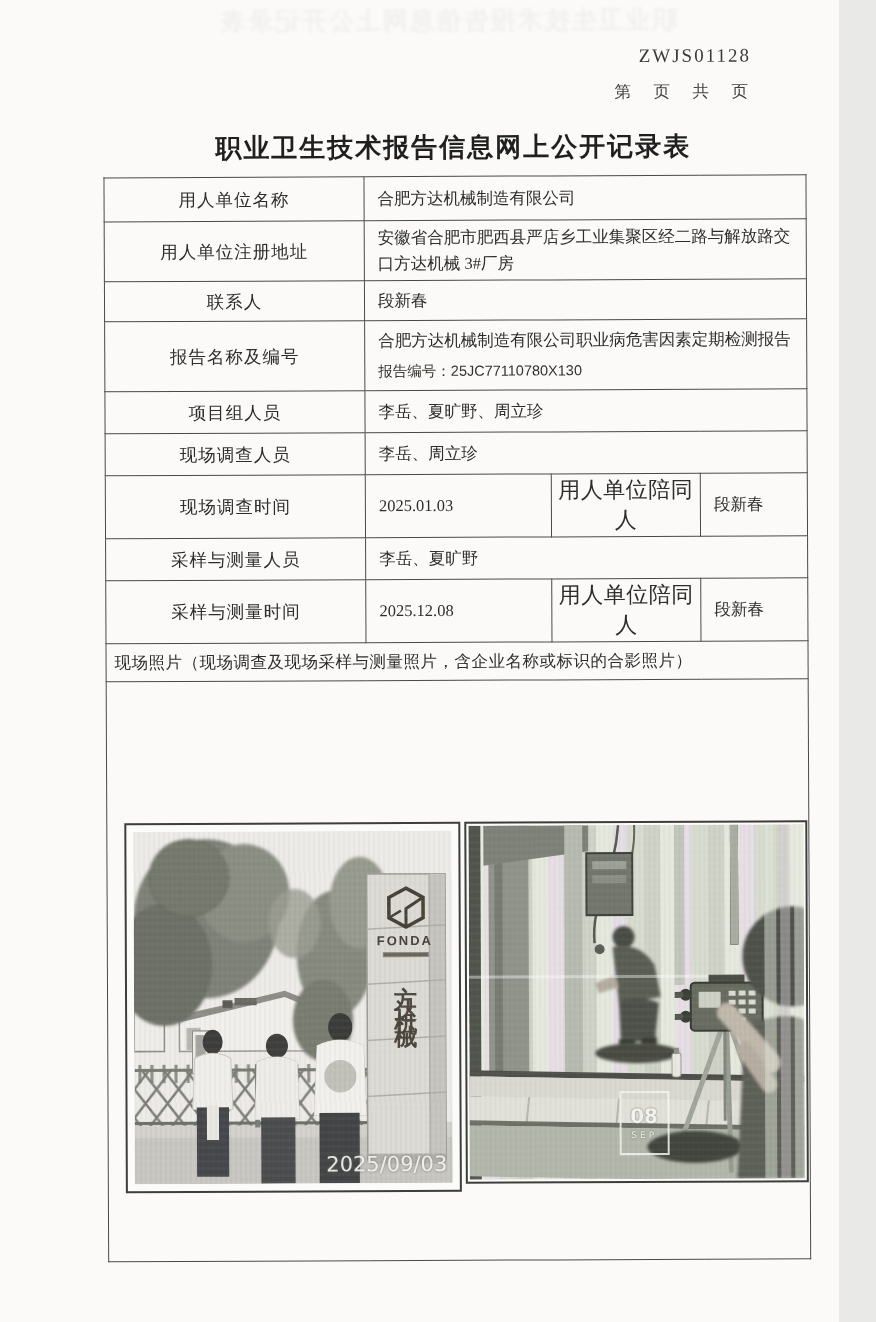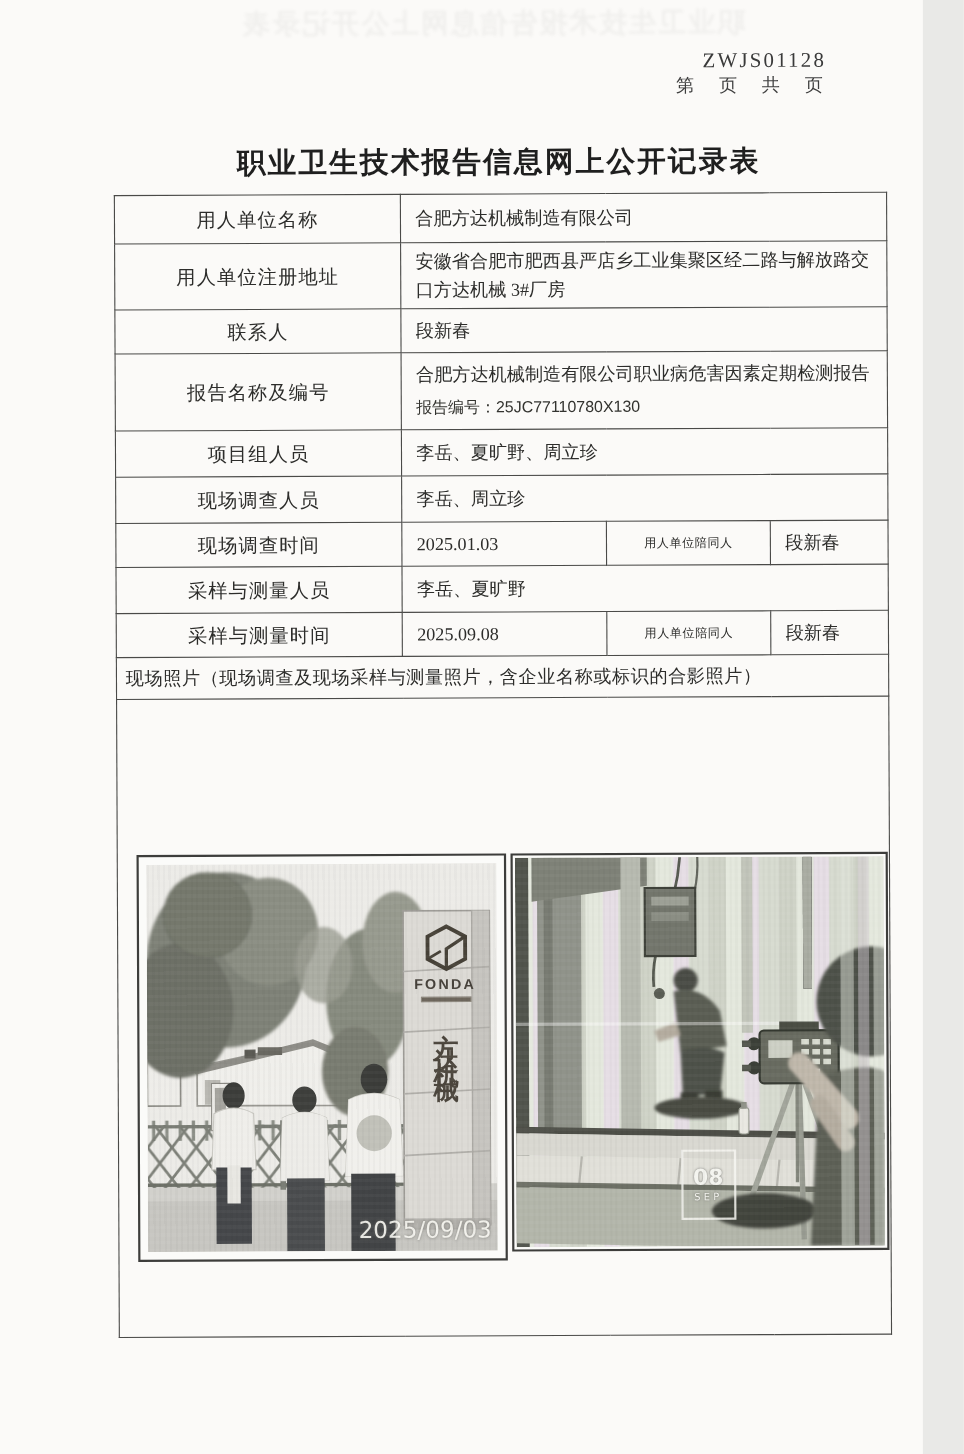--- a/index.html
+++ b/index.html
@@ -7,32 +7,32 @@
          font-family:"Liberation Serif","DejaVu Serif",serif;color:#2b2b2b;}
   .sheet{position:absolute;inset:0;transform:rotate(-0.25deg);transform-origin:50% 40%;}
 
   
   .ghost-title{position:absolute;top:4px;left:215px;width:470px;text-align:center;
     font-size:25px;font-weight:bold;letter-spacing:2px;color:#6a6a66;
     transform:scaleX(-1);opacity:0.07;filter:blur(1.6px);}
 
   .corner-header{position:absolute;top:46px;right:86px;text-align:right;}
   .doc-code{font-size:19px;letter-spacing:2px;color:#3a3a3a;}
-  .page-line{font-size:16.5px;letter-spacing:3px;color:#3e3e3e;}
+  .page-line{margin-top:14px;font-size:16.5px;letter-spacing:3px;color:#3e3e3e;}
 
   .title{position:absolute;top:130px;left:105px;width:700px;margin:0;text-align:center;
     font-size:26px;font-weight:bold;letter-spacing:2px;color:#1f1f1f;}
 
   table.record-table{position:absolute;top:176px;left:105px;width:702px;
     border-collapse:collapse;table-layout:fixed;}
   .record-table td{border:1.4px solid #4a4a48;vertical-align:middle;
     font-size:16.5px;color:#2d2d2b;overflow:hidden;}
   .record-table .lbl{text-align:center;font-size:17.5px;letter-spacing:1px;}
   .record-table .val{text-align:left;padding:2px 10px 2px 13px;line-height:1.55;}
-  .record-table .lbl2{text-align:center;font-size:11px;letter-spacing:0.5px;}
+  .record-table .lbl2{text-align:center;font-size:22px;letter-spacing:0.5px;}
   .report-number{font-family:"Liberation Sans","DejaVu Sans",sans-serif;font-size:14.5px;
     margin-top:6px;color:#33332f;}
   .photos-header{padding:6px 8px;font-size:17.5px;letter-spacing:0.5px;}
   .photos-cell{vertical-align:top;}
 
   tr.rh1{height:44px} tr.rh2{height:60px} tr.rh3{height:40px} tr.rh4{height:70px}
   tr.rh5{height:42px} tr.rh6{height:42px} tr.rh7{height:40px} tr.rh8{height:42px}
   tr.rh9{height:40px} tr.rh10{height:38px} tr.rh11{height:580px}
 
   .photos-wrap{display:flex;gap:4px;padding:72px 0 0 16px;}
@@ -121,21 +121,21 @@
       <td class="val">2025.01.03</td>
       <td class="lbl2">用人单位陪同人</td>
       <td class="val">段新春</td>
     </tr>
     <tr class="rh8">
       <td class="lbl">采样与测量人员</td>
       <td class="val" colspan="3">李岳、夏旷野</td>
     </tr>
     <tr class="rh9">
       <td class="lbl">采样与测量时间</td>
-      <td class="val">2025.09.08</td>
+      <td class="val">2025.12.08</td>
       <td class="lbl2">用人单位陪同人</td>
       <td class="val">段新春</td>
     </tr>
     <tr class="rh10">
       <td class="photos-header" colspan="4">现场照片（现场调查及现场采样与测量照片，含企业名称或标识的合影照片）</td>
     </tr>
     <tr class="rh11">
       <td class="photos-cell" colspan="4">
         <div class="photos-wrap">
 

